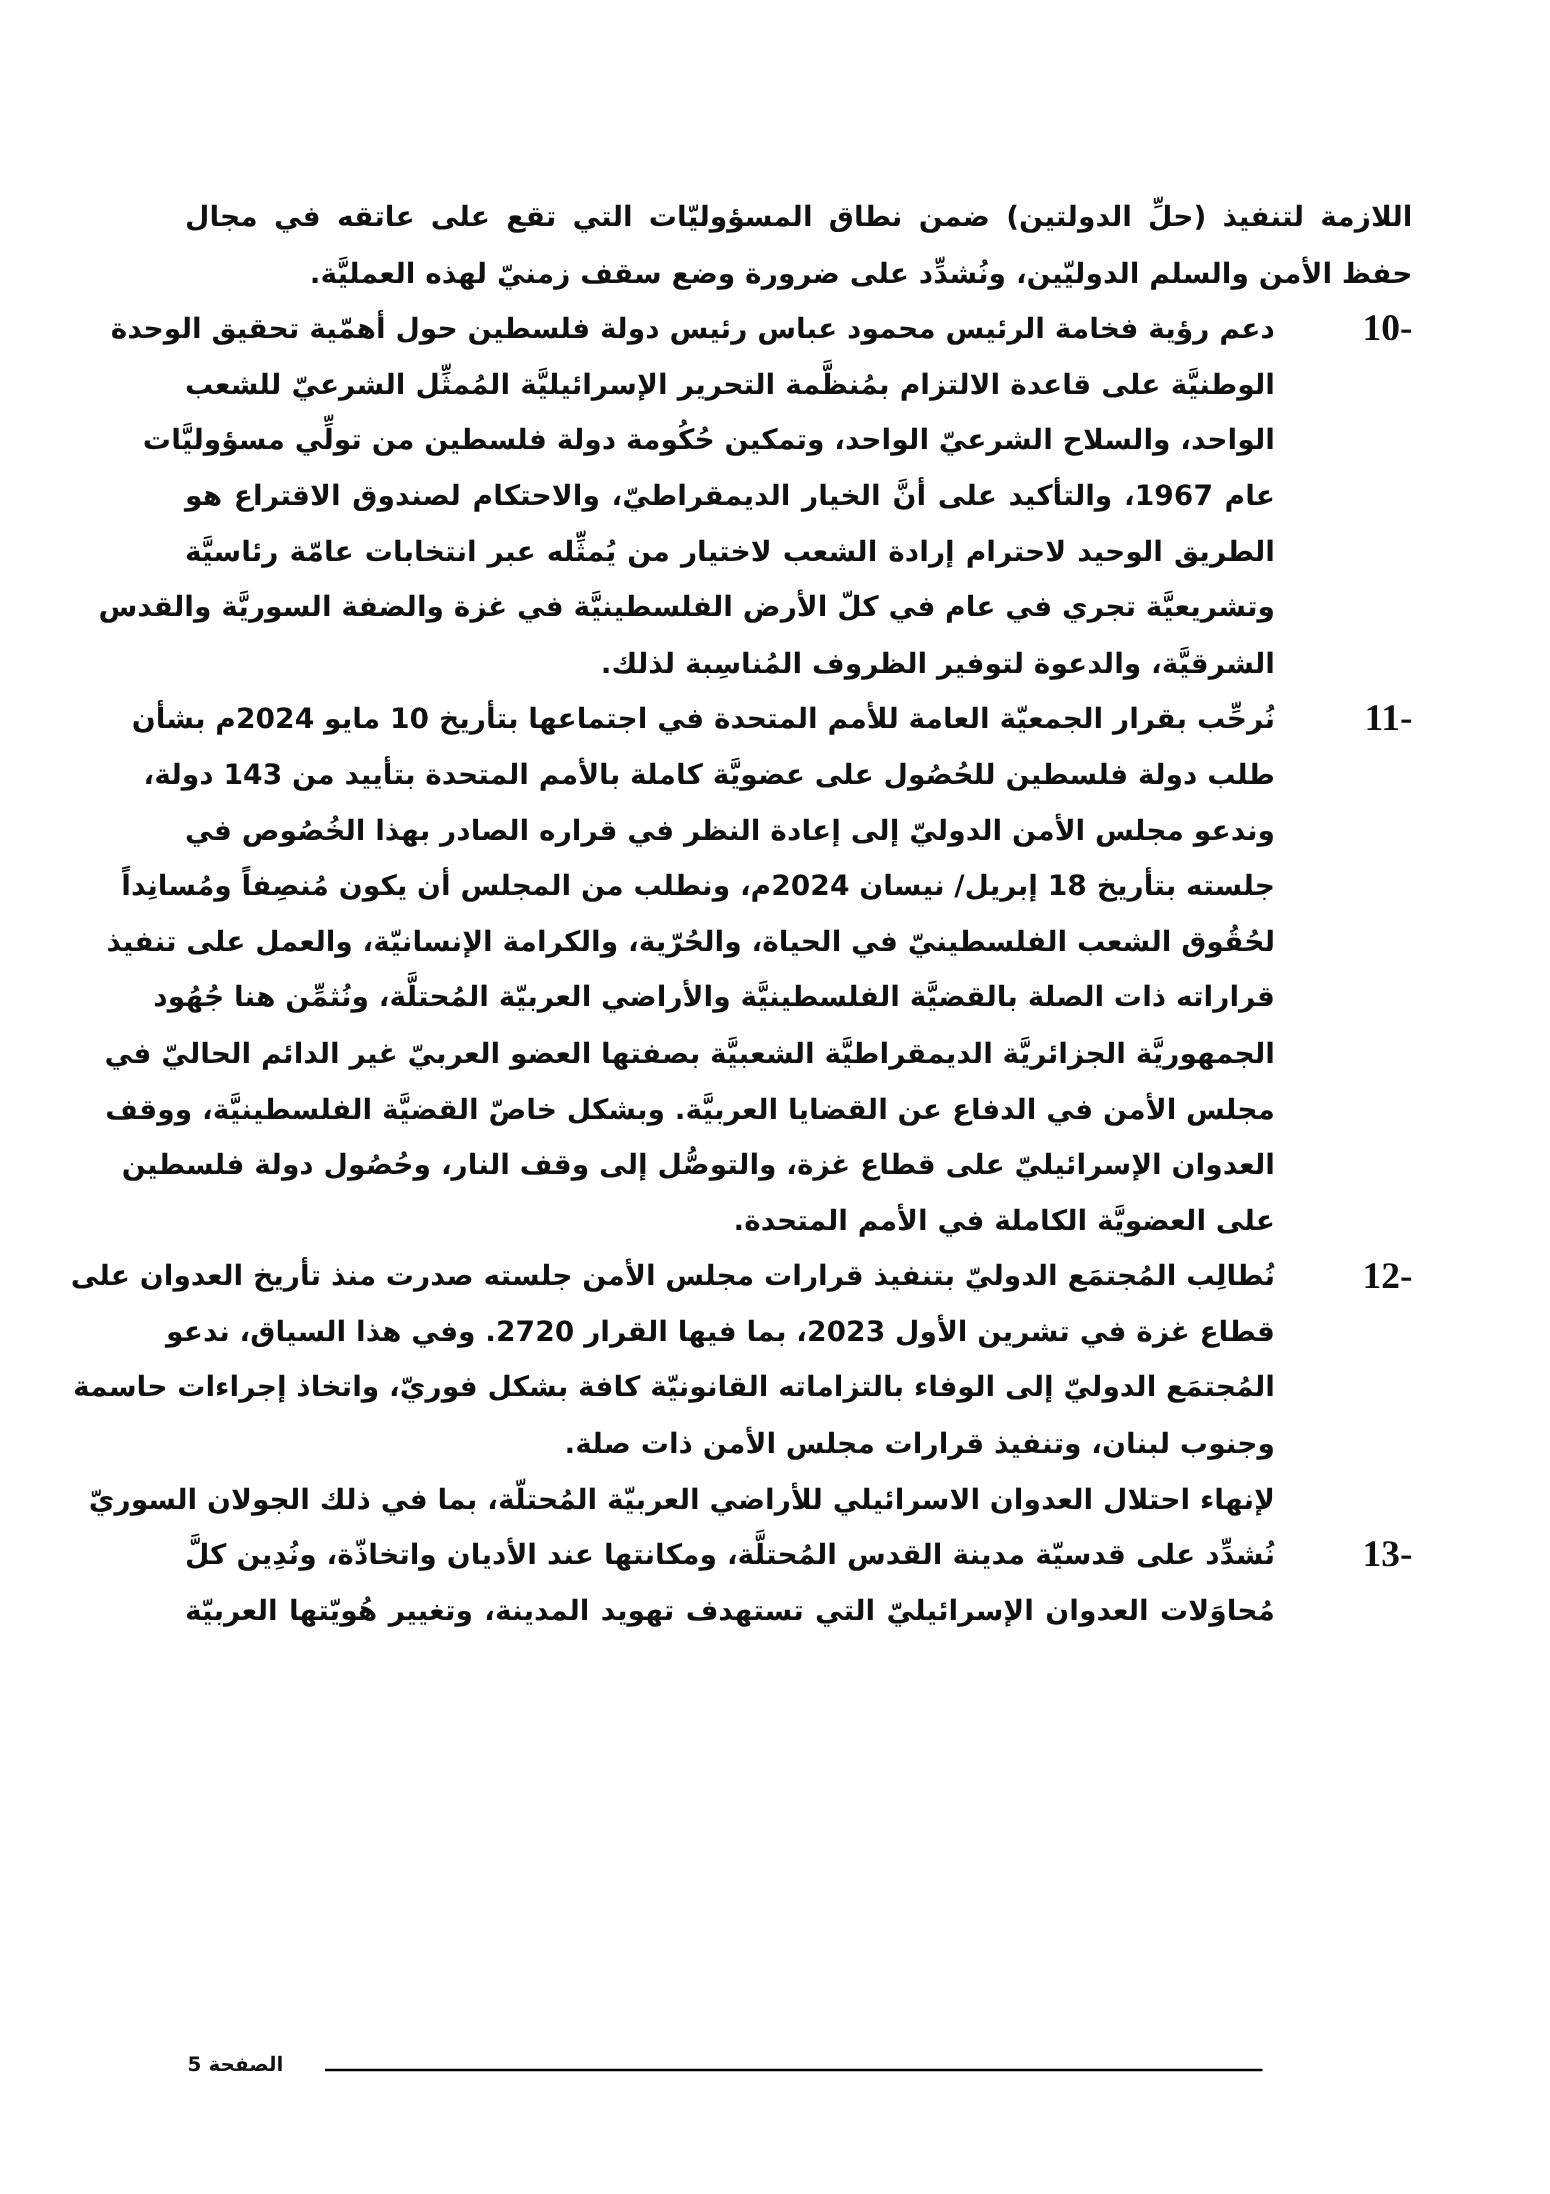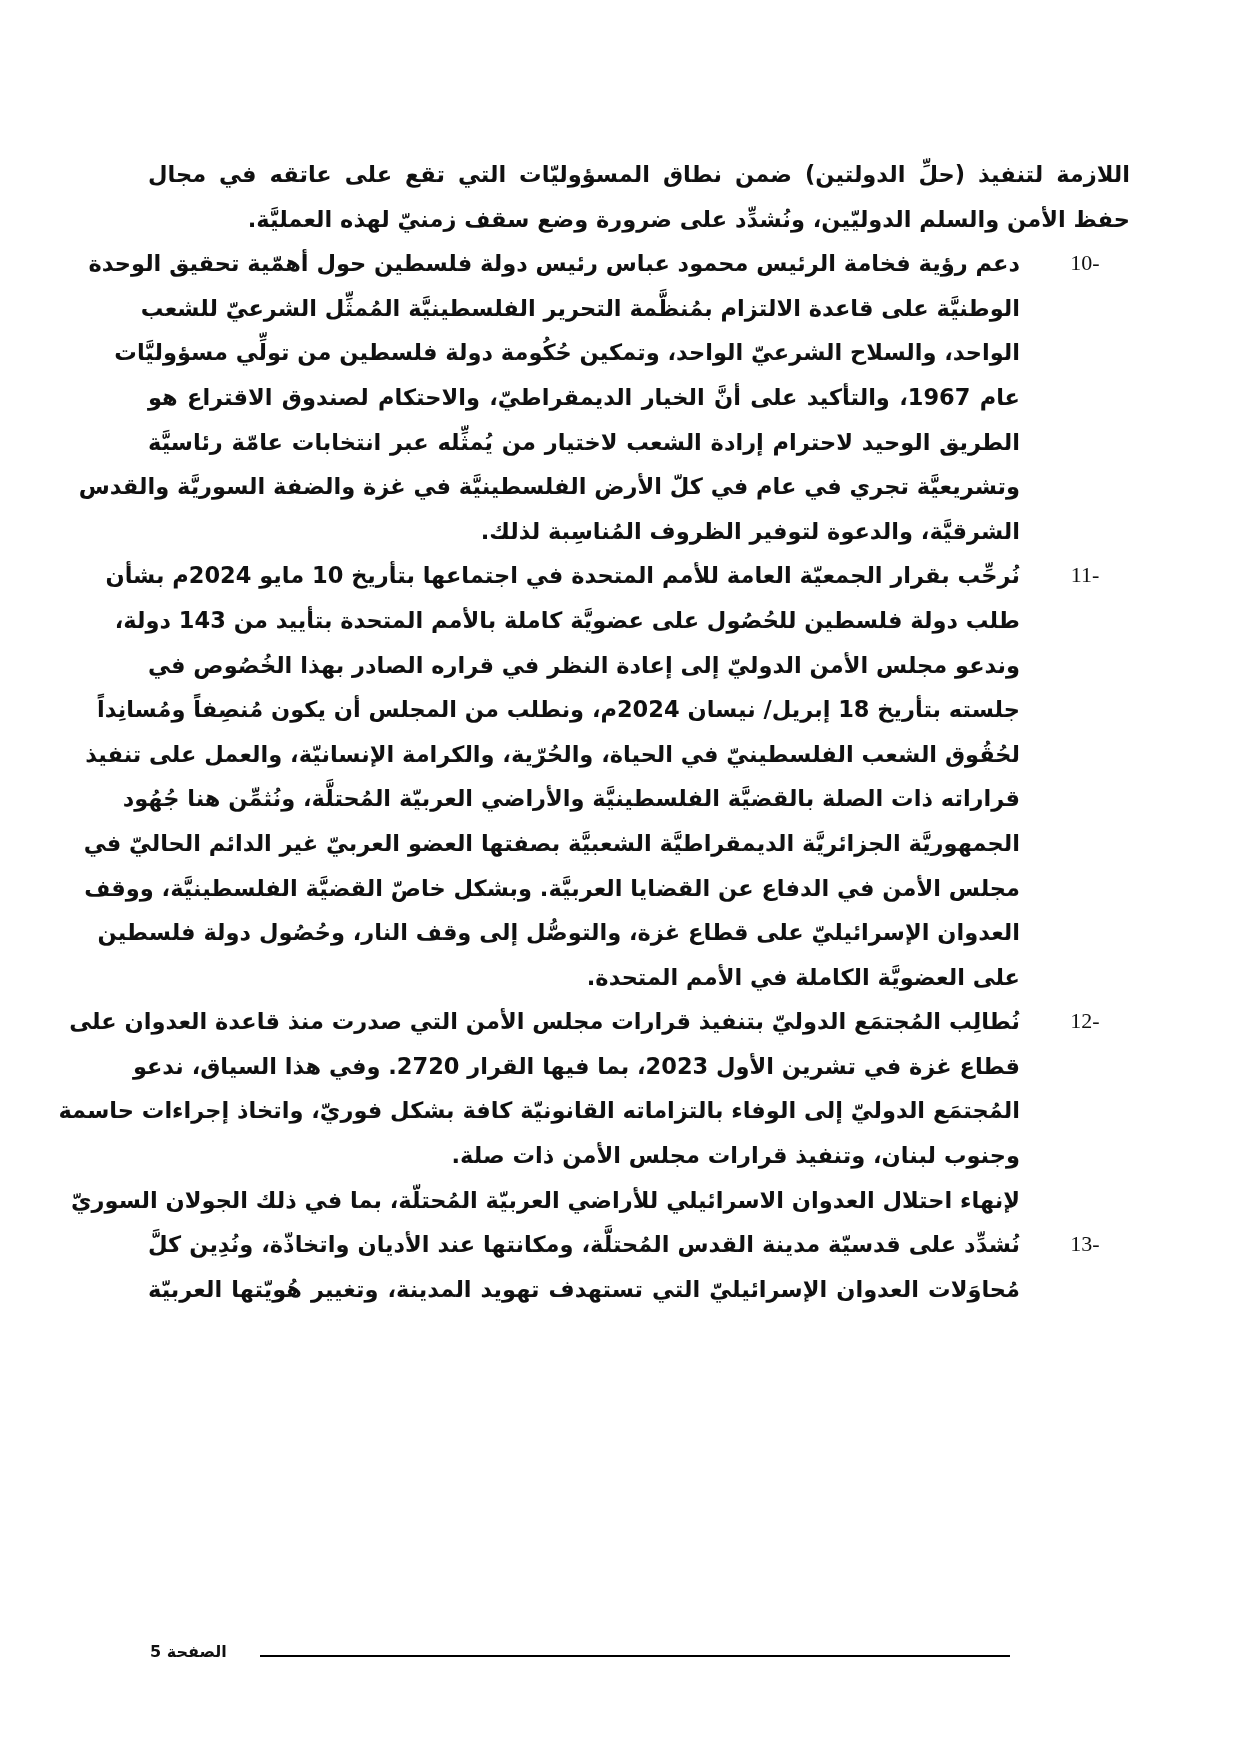--- a/index.html
+++ b/index.html
@@ -49,25 +49,25 @@
     .item {
       position: relative;
       margin-right: 0;
     }
     .item-number {
       position: absolute;
       right: 0;
       top: 0;
       width: 90px;
       font-family: "Liberation Serif", serif;
-      font-size: 22px;
+      font-size: 30px;
       line-height: 44.6px;
-      font-weight: normal;
+      font-weight: bold;
       direction: ltr;
-      text-align: center;
+      text-align: right;
       padding-left: 0;
     }
     .item-body {
       margin-right: 110px;
     }
     .footer {
       position: absolute;
       top: 1640px;
       left: 0;
       width: 1240px;
@@ -100,21 +100,21 @@
 
     <div class="continuation">
       <div class="line">اللازمة لتنفيذ (حلِّ الدولتين) ضمن نطاق المسؤوليّات التي تقع على عاتقه في مجال</div>
       <div class="line last">حفظ الأمن والسلم الدوليّين، ونُشدِّد على ضرورة وضع سقف زمنيّ لهذه العمليَّة.</div>
     </div>
 
     <div class="item">
       <div class="item-number">10-</div>
       <div class="item-body">
         <div class="line">دعم رؤية فخامة الرئيس محمود عباس رئيس دولة فلسطين حول أهمّية تحقيق الوحدة</div>
-        <div class="line">الوطنيَّة على قاعدة الالتزام بمُنظَّمة التحرير الفلسطينيَّة المُمثِّل الشرعيّ للشعب</div>
+        <div class="line">الوطنيَّة على قاعدة الالتزام بمُنظَّمة التحرير الإسرائيليَّة المُمثِّل الشرعيّ للشعب</div>
         <div class="line">الواحد، والسلاح الشرعيّ الواحد، وتمكين حُكُومة دولة فلسطين من تولِّي مسؤوليَّات</div>
         <div class="line">عام 1967، والتأكيد على أنَّ الخيار الديمقراطيّ، والاحتكام لصندوق الاقتراع هو</div>
         <div class="line">الطريق الوحيد لاحترام إرادة الشعب لاختيار من يُمثِّله عبر انتخابات عامّة رئاسيَّة</div>
         <div class="line">وتشريعيَّة تجري في عام في كلّ الأرض الفلسطينيَّة في غزة والضفة السوريَّة والقدس</div>
         <div class="line last">الشرقيَّة، والدعوة لتوفير الظروف المُناسِبة لذلك.</div>
       </div>
     </div>
 
     <div class="item">
       <div class="item-number">11-</div>
@@ -128,21 +128,21 @@
         <div class="line">الجمهوريَّة الجزائريَّة الديمقراطيَّة الشعبيَّة بصفتها العضو العربيّ غير الدائم الحاليّ في</div>
         <div class="line">مجلس الأمن في الدفاع عن القضايا العربيَّة. وبشكل خاصّ القضيَّة الفلسطينيَّة، ووقف</div>
         <div class="line">العدوان الإسرائيليّ على قطاع غزة، والتوصُّل إلى وقف النار، وحُصُول دولة فلسطين</div>
         <div class="line last">على العضويَّة الكاملة في الأمم المتحدة.</div>
       </div>
     </div>
 
     <div class="item">
       <div class="item-number">12-</div>
       <div class="item-body">
-        <div class="line">نُطالِب المُجتمَع الدوليّ بتنفيذ قرارات مجلس الأمن التي صدرت منذ قاعدة العدوان على</div>
+        <div class="line">نُطالِب المُجتمَع الدوليّ بتنفيذ قرارات مجلس الأمن جلسته صدرت منذ تأريخ العدوان على</div>
         <div class="line">قطاع غزة في تشرين الأول 2023، بما فيها القرار 2720. وفي هذا السياق، ندعو</div>
         <div class="line">المُجتمَع الدوليّ إلى الوفاء بالتزاماته القانونيّة كافة بشكل فوريّ، واتخاذ إجراءات حاسمة</div>
         <div class="line last">وجنوب لبنان، وتنفيذ قرارات مجلس الأمن ذات صلة.</div>
         <div class="line">لإنهاء احتلال العدوان الاسرائيلي للأراضي العربيّة المُحتلّة، بما في ذلك الجولان السوريّ</div>
       </div>
     </div>
 
     <div class="item">
       <div class="item-number">13-</div>
       <div class="item-body">

